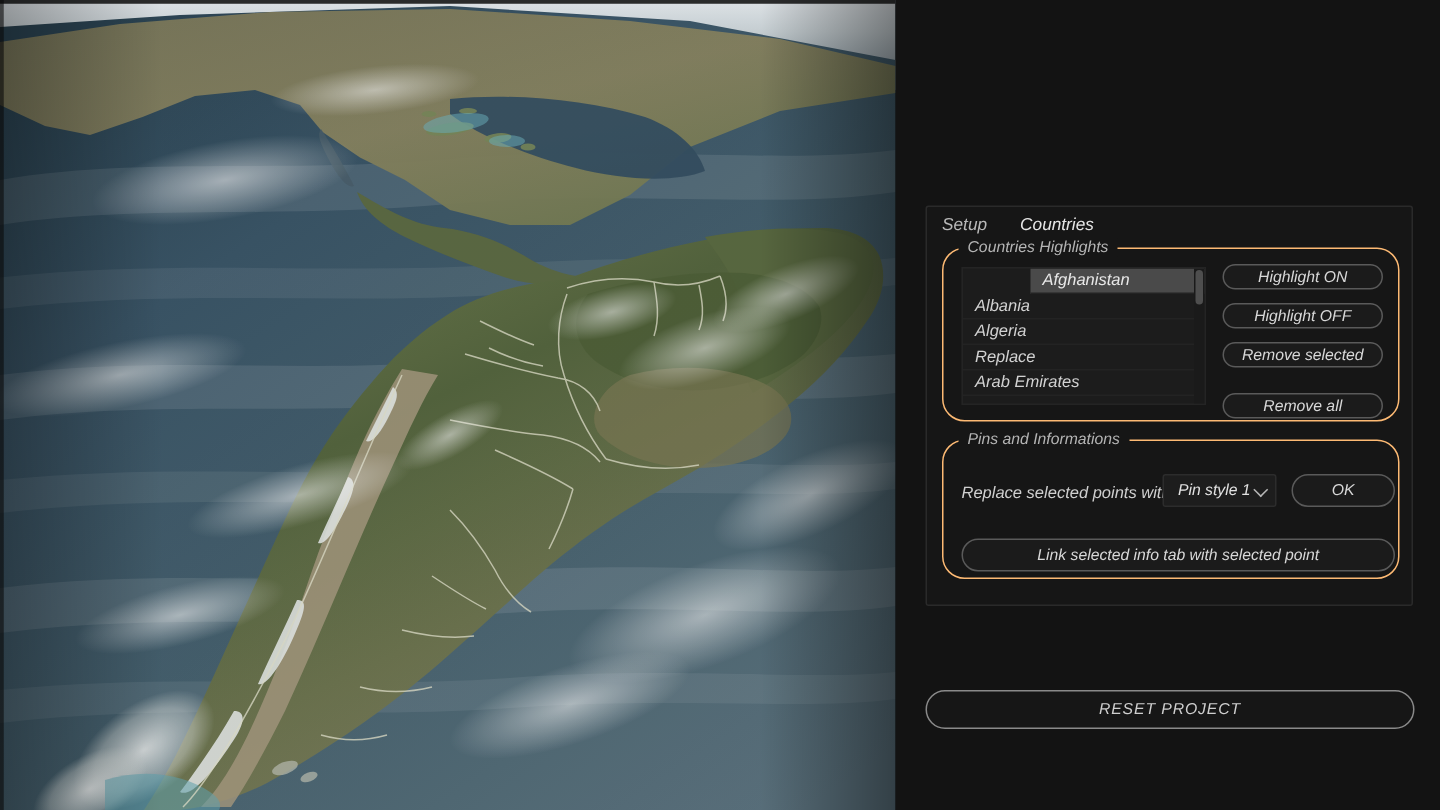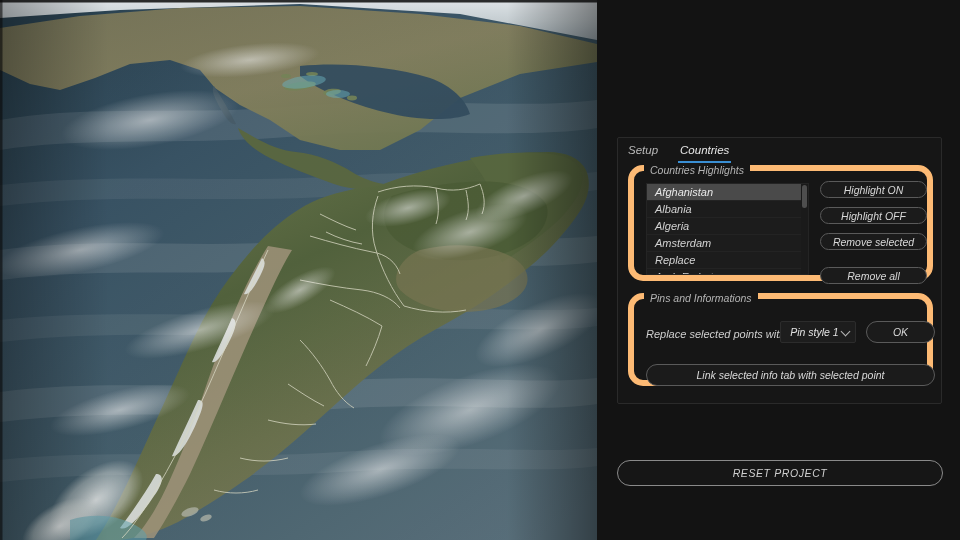--- a/index.html
+++ b/index.html
@@ -59,21 +59,21 @@
     line-height: 14px;
   }
   .tab.active {
     color: #e6e6e6;
     border-bottom-color: #3a8fd4;
   }
 
   
   .group {
     position: absolute;
-    border: 6px solid #fdba74;
+    border: 1px solid #fdba74;
     border-radius: 15px;
     background: transparent;
   }
   .group-title {
     position: absolute;
     top: -7px; left: 10px;
     padding: 0 6px;
     font-size: 10.5px;
     color: #b4b4b4;
     background: #161616;
@@ -100,20 +100,21 @@
     font-size: 11px;
     color: #d2d2d2;
     border-bottom: 1px solid #232323;
     cursor: pointer;
     white-space: nowrap;
     overflow: hidden;
   }
   .list-item.selected {
     background: #4a4a4a;
     color: #e8e8e8;
+    margin-left: 45px;
   }
   .list-scrollbar {
     position: absolute;
     right: 0px; top: 0px;
     width: 7px; height: 92px;
     background: #1a1a1a;
     cursor: pointer;
   }
   .list-thumb {
     position: absolute;
@@ -417,21 +418,20 @@
         <div class="tab active">Countries</div>
       </div>
 
       <div class="group" id="group-countries">
         <div class="group-title">Countries Highlights</div>
 
         <div class="listbox">
           <div class="list-item selected">Afghanistan</div>
           <div class="list-item">Albania</div>
           <div class="list-item">Algeria</div>
-          <div class="list-item">Amsterdam</div>
           <div class="list-item">Replace</div>
           <div class="list-item">Arab Emirates</div>
           <div class="list-scrollbar">
             <div class="list-thumb"></div>
           </div>
         </div>
 
         <div class="pill" id="btn-hl-on">Highlight ON</div>
         <div class="pill" id="btn-hl-off">Highlight OFF</div>
         <div class="pill" id="btn-rm-sel">Remove selected</div>

